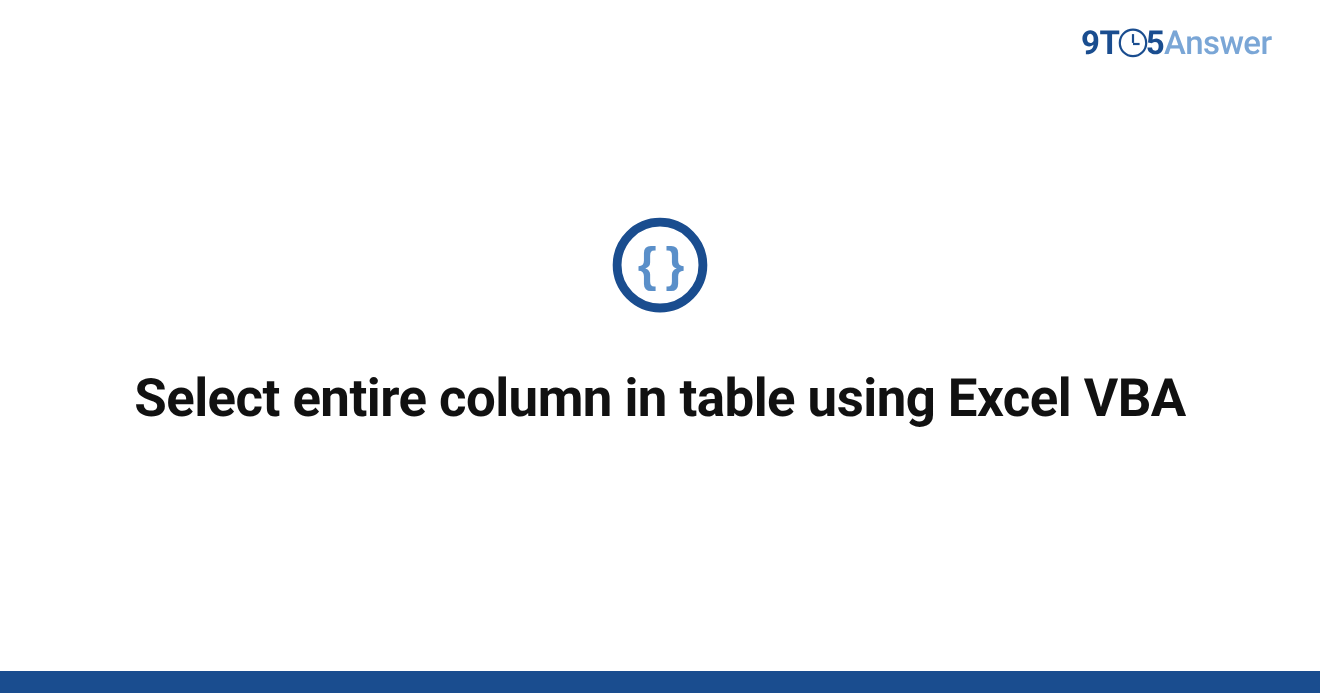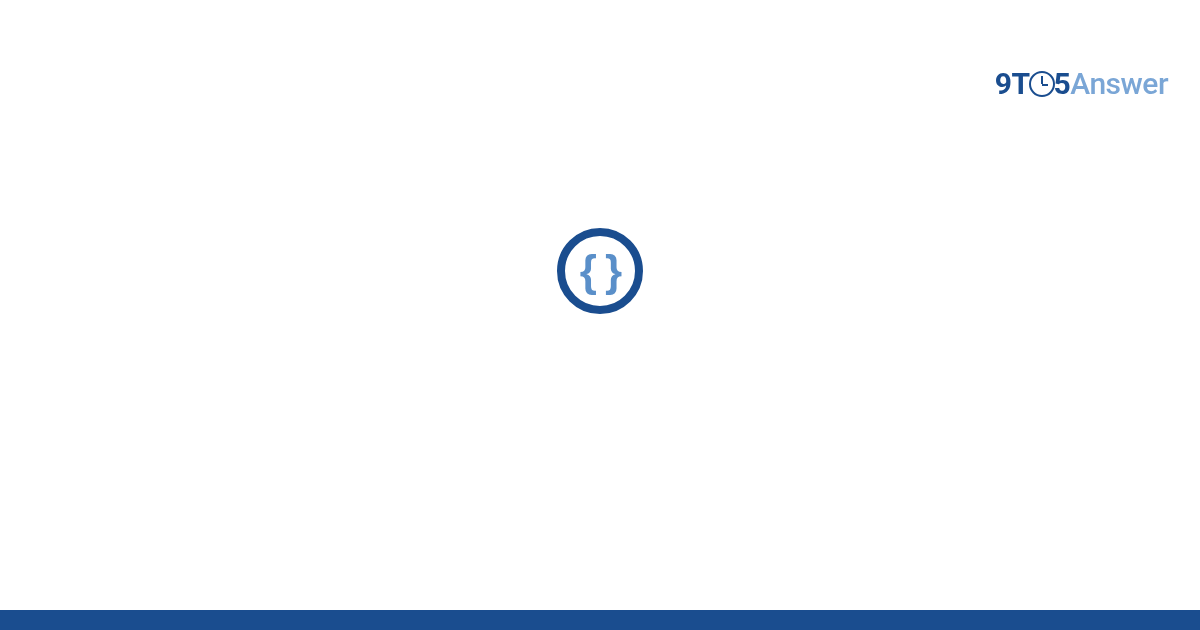--- a/index.html
+++ b/index.html
@@ -7,25 +7,24 @@
       width: 1200px;
       height: 630px;
       background: #ffffff;
       font-family: -apple-system, BlinkMacSystemFont, "Segoe UI", Roboto, Helvetica, Arial, sans-serif;
       position: relative;
       overflow: hidden;
     }
     .logo {
       position: absolute;
       top: 22px;
-      right: 32px;
+      right: 44px;
       font-size: 30px;
       font-weight: 600;
       letter-spacing: -0.5px;
-      margin-top: 44px;
     }
     .logo .nine { color: #1a4d8f; font-weight: 700; }
     .logo .t { color: #1a4d8f; font-weight: 700; }
     .logo .clock {
       display: inline-flex;
       align-items: center;
       justify-content: center;
       width: 26px;
       height: 26px;
       border: 2.5px solid #1a4d8f;
@@ -104,15 +103,16 @@
 <body>
 
 <div class="logo">
   <span class="nine">9</span><span class="t">T</span><span class="clock"></span><span class="five">5</span><span class="answer">Answer</span>
 </div>
 
 <div class="center">
   <div class="iconwrap">
     <span class="braces">{ }</span>
   </div>
+  <h1 class="title">Select entire column in table using Excel VBA</h1>
 </div>
 
 <div class="footerbar"></div>
 
 </body></html>

